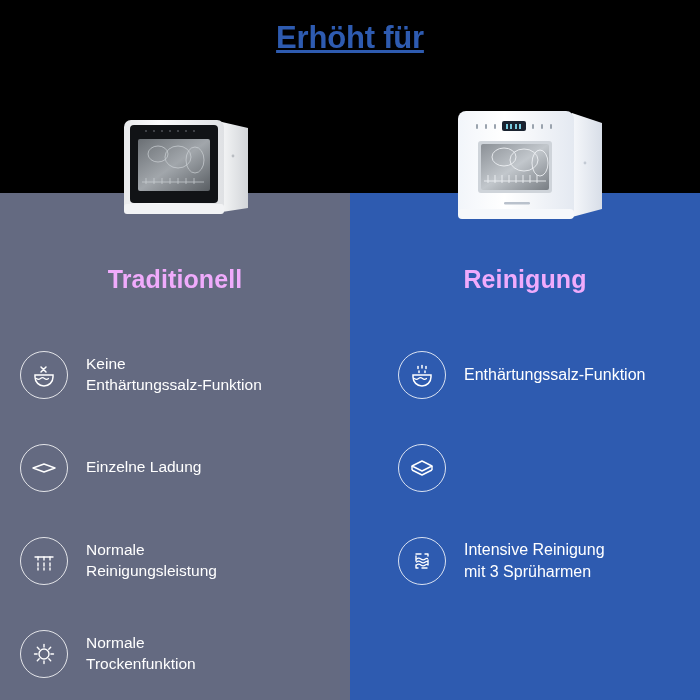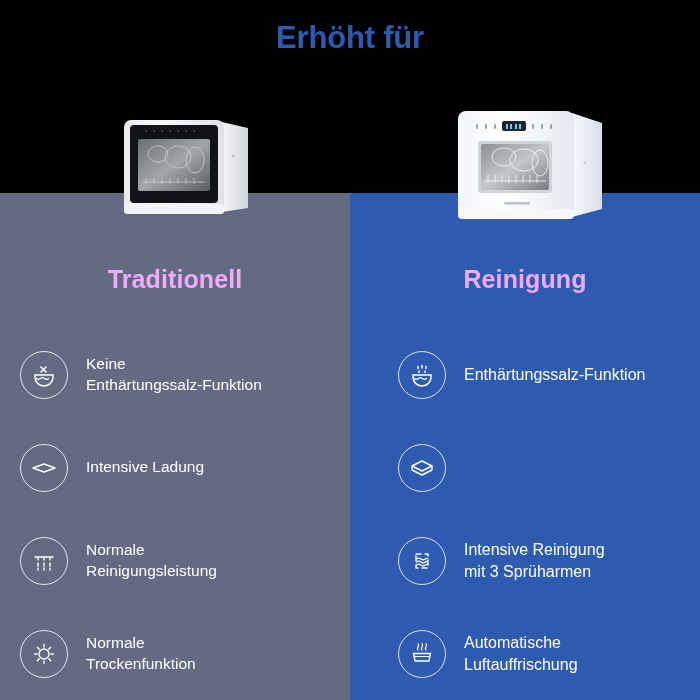--- a/index.html
+++ b/index.html
@@ -20,20 +20,21 @@
   .headline {
     position:absolute;
     top:18px; left:0; right:0;
     text-align:center;
     color:#2e5bb0;
     font-size:31px;
     font-weight:bold;
     line-height:1.28;
     letter-spacing:-0.2px;
     z-index:6;
+    text-decoration:underline;
   }
   .headline .l1 { display:block; }
   .headline .l2 { display:block; }
 
   
   .panels {
     position:absolute;
     left:0; top:193px;
     width:700px; height:507px;
     display:flex;
@@ -249,21 +250,21 @@
       <span class="feat-text">Keine
 Enthärtungssalz-Funktion</span>
     </div>
 
     <div class="feature">
       <span class="feat-icon">
         <svg viewBox="0 0 30 30" width="30" height="30" stroke="#ffffff" stroke-width="1.4" fill="none" stroke-linejoin="round">
           <path d="M15 11 L26 15 L15 19 L4 15 Z"></path>
         </svg>
       </span>
-      <span class="feat-text">Intensive Ladung</span>
+      <span class="feat-text">Einzelne Ladung</span>
     </div>
 
     <div class="feature">
       <span class="feat-icon">
         <svg viewBox="0 0 30 30" width="30" height="30" stroke="#ffffff" stroke-width="1.4" fill="none" stroke-linecap="round">
           <path d="M6 11 h18"></path>
           <path d="M9 11 v3"></path>
             <path d="M15 11 v3"></path>
             <path d="M21 11 v3"></path>
           <path d="M9 17 v3"></path>
@@ -332,29 +333,16 @@
           <path d="M9 8 h12 v14 h-12 Z" stroke-dasharray="5 4"></path>
           <path d="M9.5 13 q2.2 -1.8 4.4 0 q2.2 1.8 4.4 0 q1.1 -0.9 2.2 -0.45" stroke-width="1.2"></path>
           <path d="M9.5 16 q2.2 -1.8 4.4 0 q2.2 1.8 4.4 0 q1.1 -0.9 2.2 -0.45" stroke-width="1.2"></path>
           <path d="M9.5 19 q2.2 -1.8 4.4 0 q2.2 1.8 4.4 0 q1.1 -0.9 2.2 -0.45" stroke-width="1.2"></path>
         </svg>
       </span>
       <span class="feat-text">Intensive Reinigung
 mit 3 Sprüharmen</span>
     </div>
 
-    <div class="feature">
-      <span class="feat-icon">
-        <svg viewBox="0 0 30 30" width="30" height="30" stroke="#ffffff" stroke-width="1.4" fill="none" stroke-linecap="round">
-          <path d="M11 11 q-1.2 -1.6 0 -3.2 q1.2 -1.6 0 -3" stroke-width="1.2"></path>
-          <path d="M15 11 q-1.2 -1.6 0 -3.2 q1.2 -1.6 0 -3" stroke-width="1.2"></path>
-          <path d="M19 11 q-1.2 -1.6 0 -3.2 q1.2 -1.6 0 -3" stroke-width="1.2"></path>
-          <path d="M6.5 14.5 h17 l-1.6 7.5 h-13.8 Z"></path>
-          <path d="M8 17.5 h14" stroke-width="1.1"></path>
-        </svg>
-      </span>
-      <span class="feat-text">Automatische
-Luftauffrischung</span>
-    </div>
 
   </div>
 
 </div>
 
 </body></html>

